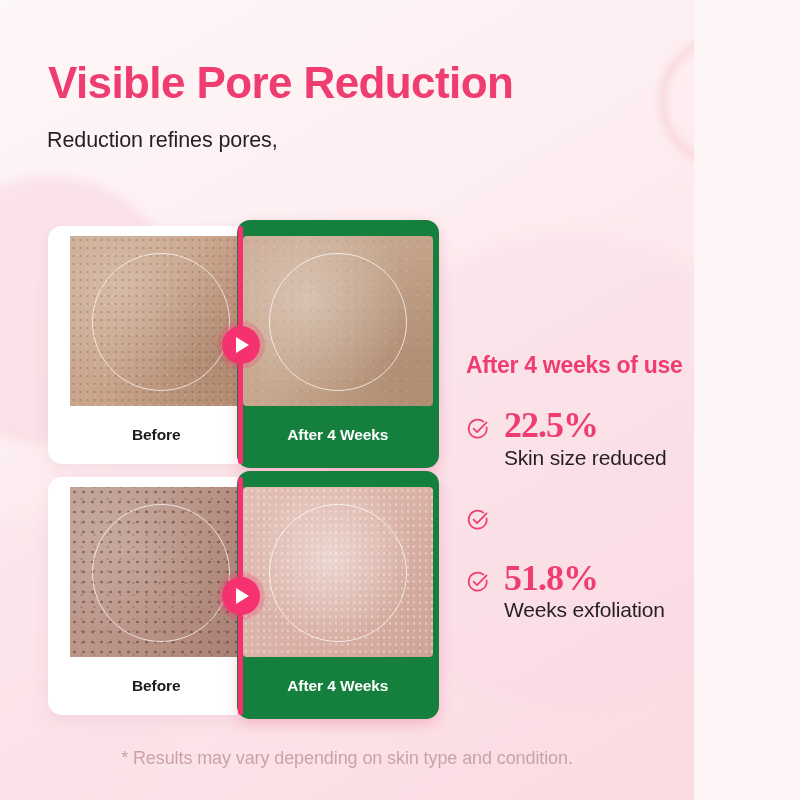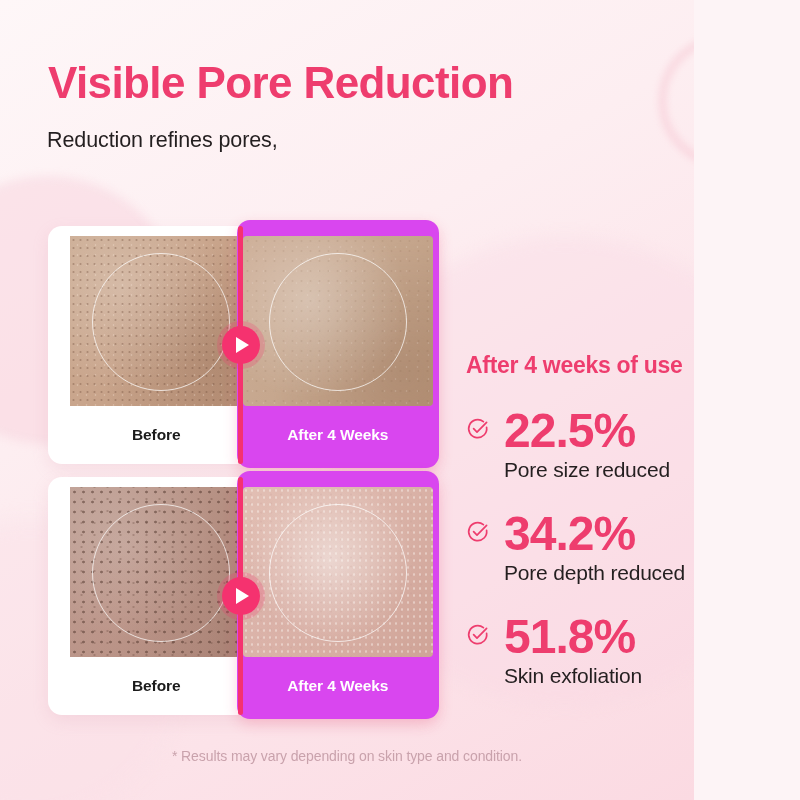--- a/index.html
+++ b/index.html
@@ -188,21 +188,21 @@
     letter-spacing: -0.1px;
   }
   .caption-before { color: #1b1b1b; }
 
   
   .after-block {
     position: absolute;
     top: -6px; left: calc(50% - 4px);
     width: calc(50% + 10px);
     height: calc(100% + 10px);
-    background: #d946ef;
+    background: #15803d;
     border-radius: 13px;
     box-shadow: 0 5px 14px rgba(236, 60, 110, 0.22);
   }
   .after-block .photo {
     top: 16px; left: 6px; right: 6px;
     height: 170px;
     border-radius: 4px;
   }
   .after-block .caption { bottom: 4px; color: #ffffff; }
 
@@ -255,41 +255,42 @@
     align-items: flex-start;
     margin-top: 28px;
   }
   .stat-check {
     flex: 0 0 auto;
     width: 24px; height: 24px;
     margin: 10px 14px 0 0;
   }
   .stat-text { flex: 1 1 auto; }
   .stat-value {
-    font-size: 48px;
+    font-size: 36px;
     font-weight: 700;
     line-height: 1.02;
     color: #ee3d6e;
     letter-spacing: -1px;
+    font-family: Liberation Serif, serif;
   }
   .stat-label {
     margin-top: 2px;
     font-size: 21px;
     color: #241f20;
     letter-spacing: -0.2px;
     white-space: nowrap;
   }
 
   
   .footnote {
     position: absolute;
     left: 0; right: 0;
     top: 748px;
     text-align: center;
-    font-size: 14px;
+    font-size: 18px;
     color: #c9a2ac;
     letter-spacing: -0.1px;
   }
 </style>
 </head>
 <body>
 
 <div id="poster">
 
   <div class="deco deco-ring-tr"></div>
@@ -357,46 +358,42 @@
 
     <div class="stat">
       <span class="stat-check">
         <svg viewBox="0 0 24 24" width="24" height="24" fill="none" stroke="#ee3d6e" stroke-width="1.7" stroke-linecap="round" stroke-linejoin="round">
           <path d="M20.6 10.4a9 9 0 1 1-3.2-5.7"></path>
           <path d="M7.6 11.7 11 15.2l9.6-9.9"></path>
         </svg>
       </span>
       <span class="stat-text">
         <span class="stat-value" style="display: block;">22.5%</span>
-        <span class="stat-label" style="display: block;">Pore size reduced</span>
+        <span class="stat-label" style="display: block;">Skin size reduced</span>
       </span>
     </div>
 
     <div class="stat">
       <span class="stat-check">
         <svg viewBox="0 0 24 24" width="24" height="24" fill="none" stroke="#ee3d6e" stroke-width="1.7" stroke-linecap="round" stroke-linejoin="round">
           <path d="M20.6 10.4a9 9 0 1 1-3.2-5.7"></path>
           <path d="M7.6 11.7 11 15.2l9.6-9.9"></path>
         </svg>
       </span>
-      <span class="stat-text">
-        <span class="stat-value" style="display: block;">34.2%</span>
-        <span class="stat-label" style="display: block;">Pore depth reduced</span>
-      </span>
     </div>
 
     <div class="stat">
       <span class="stat-check">
         <svg viewBox="0 0 24 24" width="24" height="24" fill="none" stroke="#ee3d6e" stroke-width="1.7" stroke-linecap="round" stroke-linejoin="round">
           <path d="M20.6 10.4a9 9 0 1 1-3.2-5.7"></path>
           <path d="M7.6 11.7 11 15.2l9.6-9.9"></path>
         </svg>
       </span>
       <span class="stat-text">
         <span class="stat-value" style="display: block;">51.8%</span>
-        <span class="stat-label" style="display: block;">Skin exfoliation</span>
+        <span class="stat-label" style="display: block;">Weeks exfoliation</span>
       </span>
     </div>
   </div>
 
   <div class="footnote">* Results may vary depending on skin type and condition.</div>
 
 </div>
 
 </body></html>

